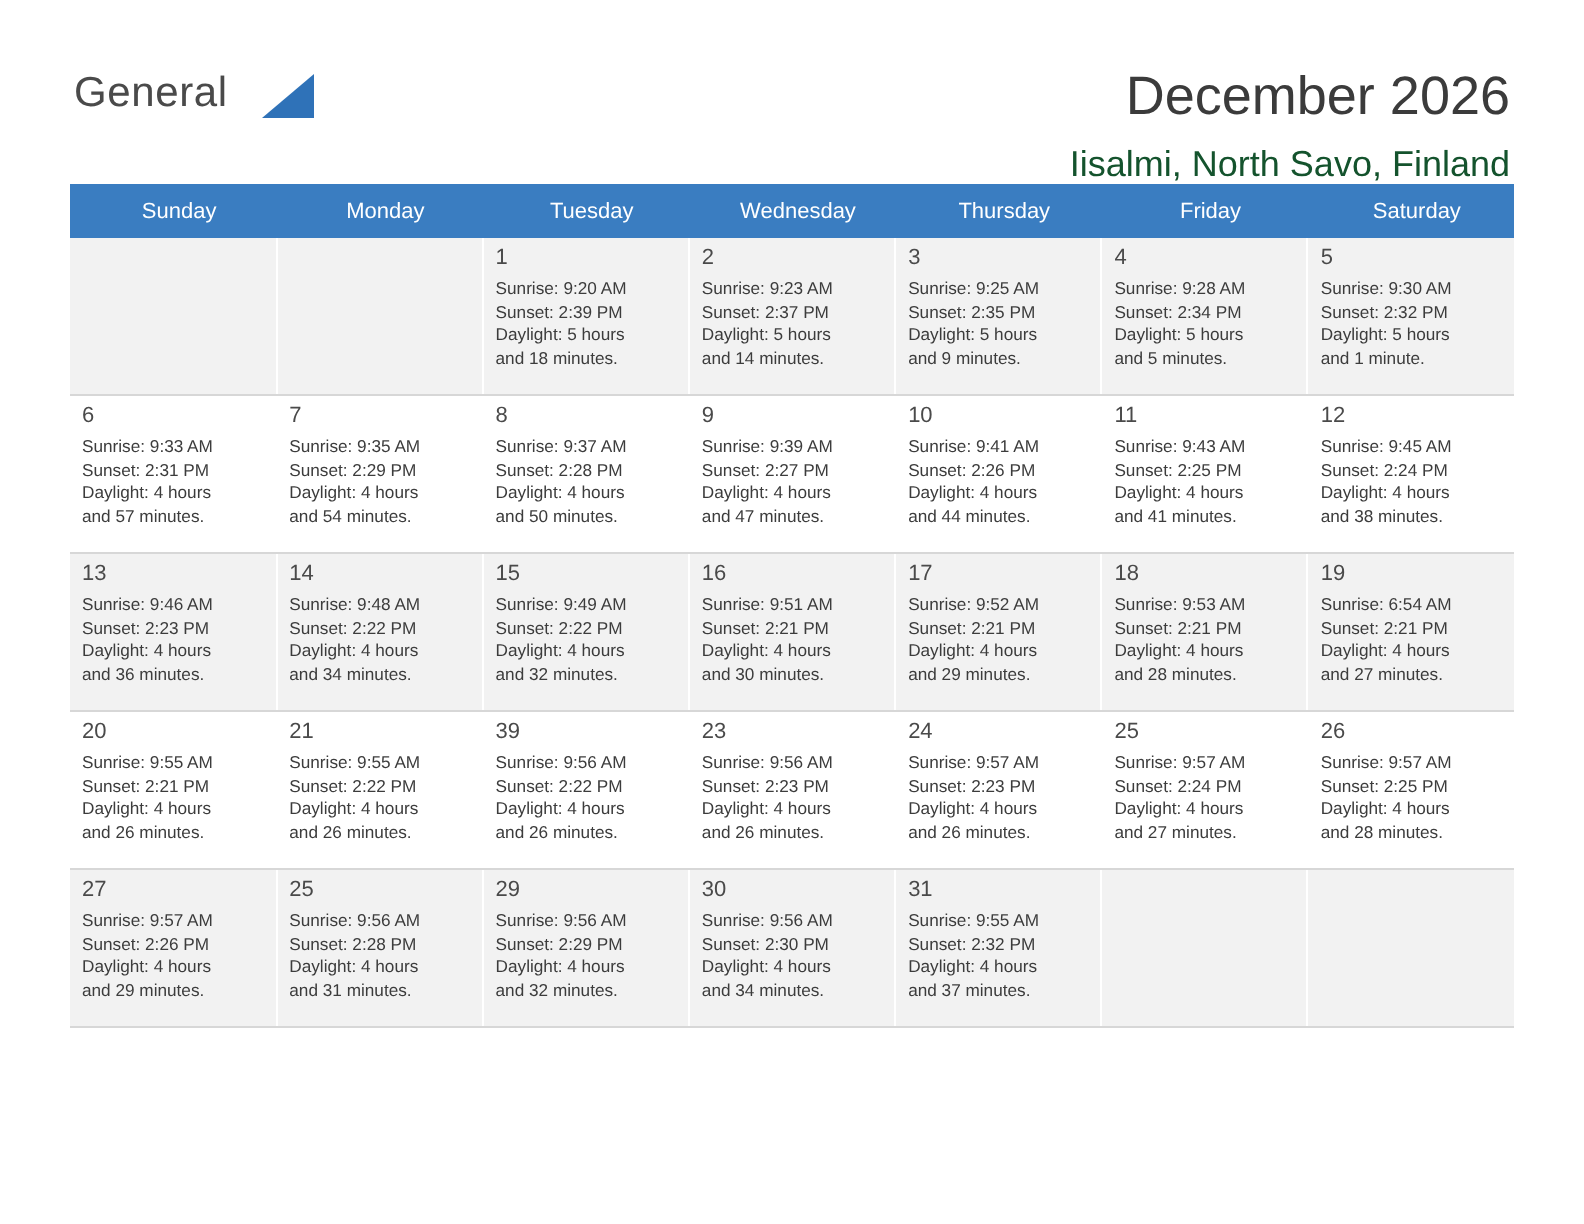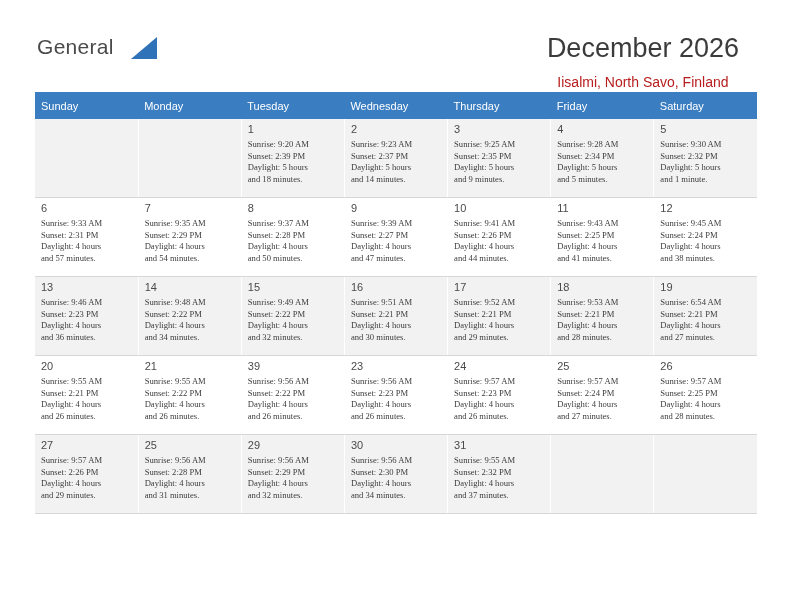--- a/index.html
+++ b/index.html
@@ -50,49 +50,49 @@
     position: absolute;
     left: 94px;
     top: 1px;
     width: 0;
     height: 0;
     border-left: 26px solid transparent;
     border-bottom: 22px solid #2f72b8;
   }
   .title-block {
     position: absolute;
-    right: 18px;
+    right: 2px;
     top: 26px;
-    text-align: center;
+    text-align: right;
   }
   .month-title {
     font-size: 27px;
     color: #3b3b3b;
     line-height: 32px;
     white-space: nowrap;
   }
   .location {
-    font-size: 14px;
-    color: #b91c1c;
+    font-size: 18px;
+    color: #14532d;
     line-height: 20px;
     margin-top: 8px;
     white-space: nowrap;
   }
   
   table.cal {
     border-collapse: collapse;
     width: 722px;
     table-layout: fixed;
   }
   table.cal th {
     background: #3a7dc1;
     color: #ffffff;
     font-size: 11px;
     font-weight: normal;
-    text-align: left;
+    text-align: center;
     padding: 5px 0 5px 6px;
     height: 17px;
     border: none;
   }
   table.cal td {
     vertical-align: top;
     height: 78px;
     padding: 0;
     border-right: 1px solid #ffffff;
     border-bottom: 1px solid #d7d7d7;
@@ -106,21 +106,20 @@
   .daynum {
     font-size: 11px;
     color: #4a4a4a;
     line-height: 13px;
     margin-bottom: 3px;
   }
   .info {
     font-size: 8.6px;
     color: #3c3c3c;
     line-height: 11.6px;
-    font-family: Liberation Serif, serif;
   }
   .empty .cell-inner { min-height: 1px; }
 </style>
 </head>
 <body>
 
 <div class="page">
 
   <div class="header">
     <div class="logo">

